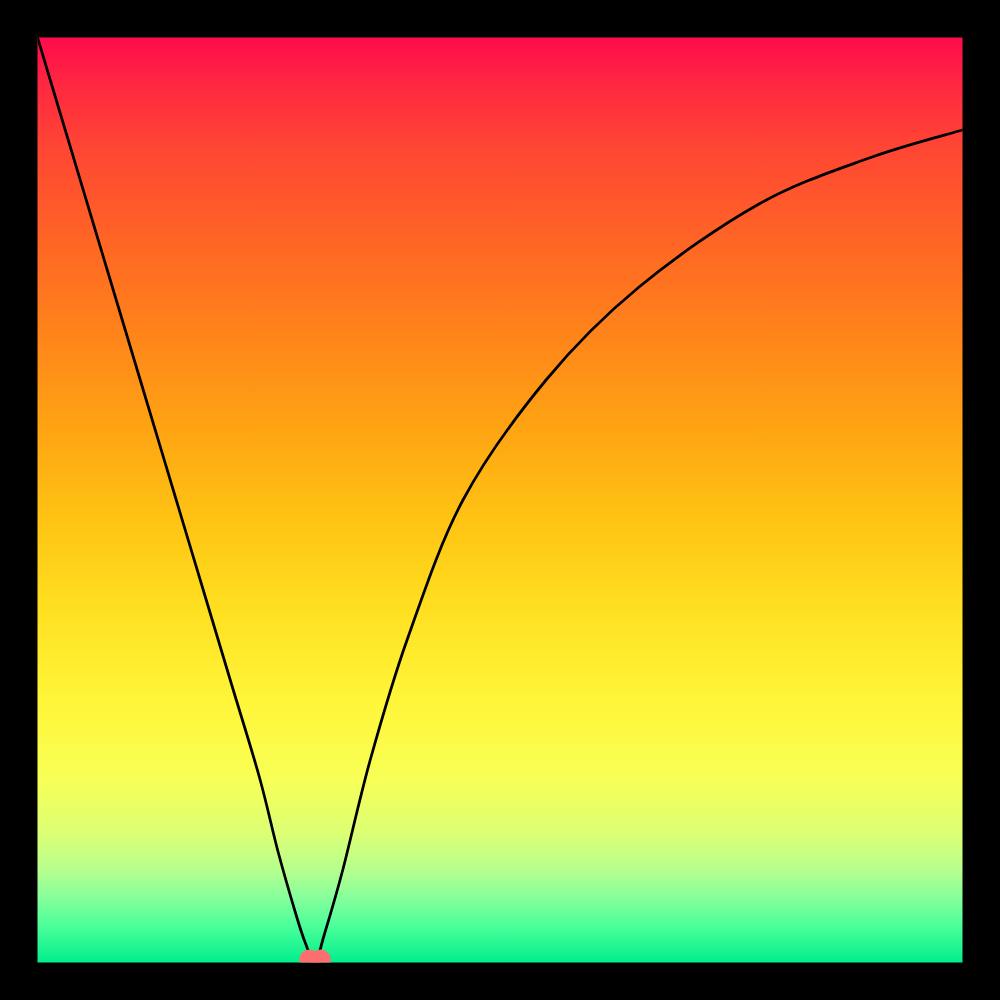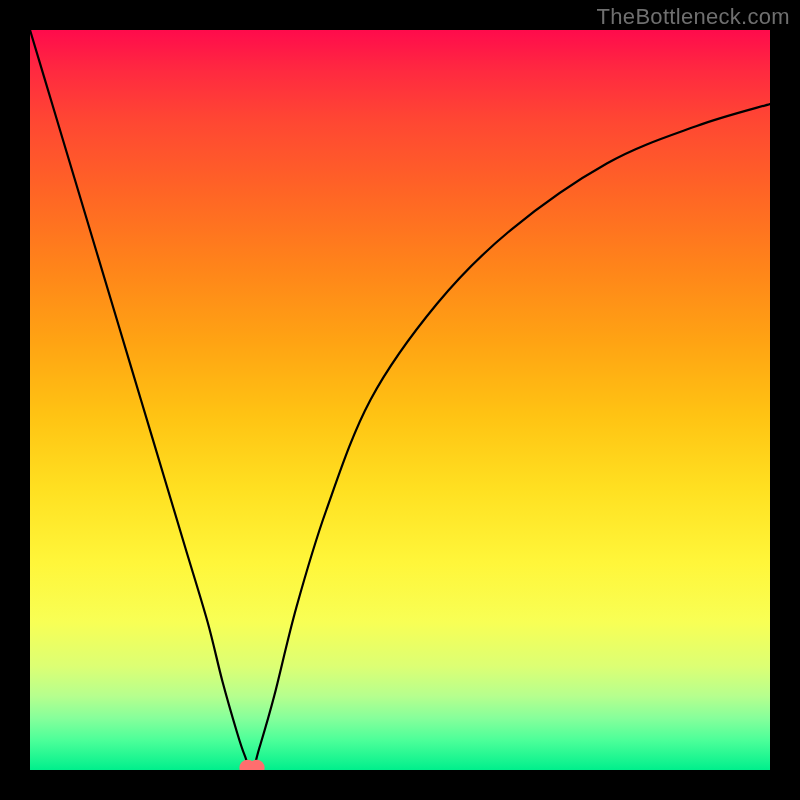--- a/index.html
+++ b/index.html
@@ -65,14 +65,13 @@
 <div class="frame">
   <div class="plot-area">
     <svg class="overlay" viewBox="0 0 740 740" preserveAspectRatio="none">
       <path id="curve-path" fill="none" stroke="#000" stroke-width="2.2" stroke-linejoin="round" stroke-linecap="round" d="M 0 0 C 3.6999999999999997 12.333333333333334, 14.8 49.33333333333333, 22.2 74 C 29.599999999999998 98.66666666666667, 37 123.33333333333333, 44.4 148 C 51.8 172.66666666666666, 59.199999999999996 197.33333333333334, 66.6 222 C 74 246.66666666666666, 81.39999999999999 271.3333333333333, 88.8 296 C 96.2 320.6666666666667, 103.6 345.3333333333333, 111 370 C 118.4 394.6666666666667, 125.79999999999998 419.3333333333333, 133.2 444 C 140.6 468.6666666666667, 148 493.3333333333333, 155.4 518 C 162.8 542.6666666666666, 171.43333333333334 569.8, 177.6 592 C 183.76666666666665 614.2, 187.46666666666667 632.7, 192.4 651.2 C 197.33333333333334 669.7, 203.50000000000003 690.6666666666666, 207.20000000000002 703 C 210.9 715.3333333333334, 212.13333333333333 719.0333333333334, 214.6 725.2 C 217.06666666666666 731.3666666666667, 219.53333333333333 741.2333333333333, 222 740 C 224.46666666666667 738.7666666666667, 225.7 730.1333333333333, 229.4 717.8 C 233.10000000000002 705.4666666666666, 238.03333333333336 689.4333333333333, 244.20000000000002 666 C 250.36666666666667 642.5666666666667, 257.76666666666665 608.0333333333334, 266.4 577.2 C 275.0333333333333 546.3666666666667, 283.66666666666663 515.5333333333333, 296 481 C 308.33333333333337 446.46666666666664, 321.90000000000003 404.5333333333333, 340.40000000000003 370 C 358.90000000000003 335.4666666666667, 383.5666666666667 302.1666666666667, 407.00000000000006 273.8 C 430.4333333333334 245.43333333333337, 452.6333333333333 223.2333333333334, 481 199.80000000000007 C 509.3666666666667 176.36666666666673, 546.3666666666667 150.46666666666673, 577.2 133.20000000000005 C 608.0333333333334 115.93333333333338, 638.8666666666667 106.06666666666672, 666 96.20000000000005 C 693.1333333333333 86.33333333333337, 727.6666666666666 77.7, 740 74"></path>
       <g id="markers">
           <circle cx="217.55999999999997" cy="737.78" r="8.14" fill="#ff6e6e"></circle>
           <circle cx="226.44" cy="737.78" r="8.14" fill="#ff6e6e"></circle>
         </g>
     </svg>
   </div>
-  <div class="watermark">TheBottleneck.com</div>
 </div>
 
 </body></html>

